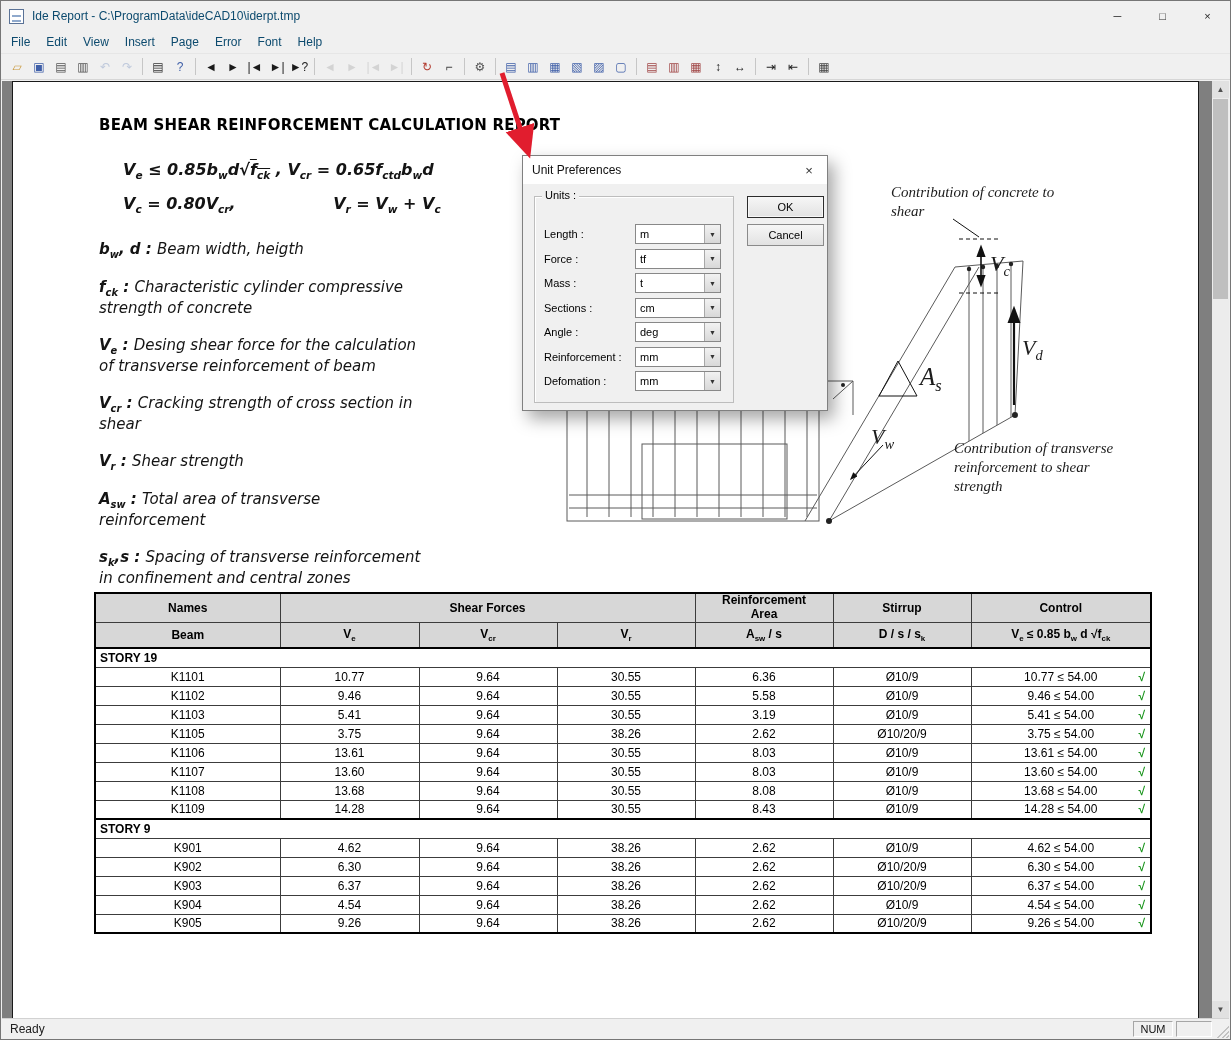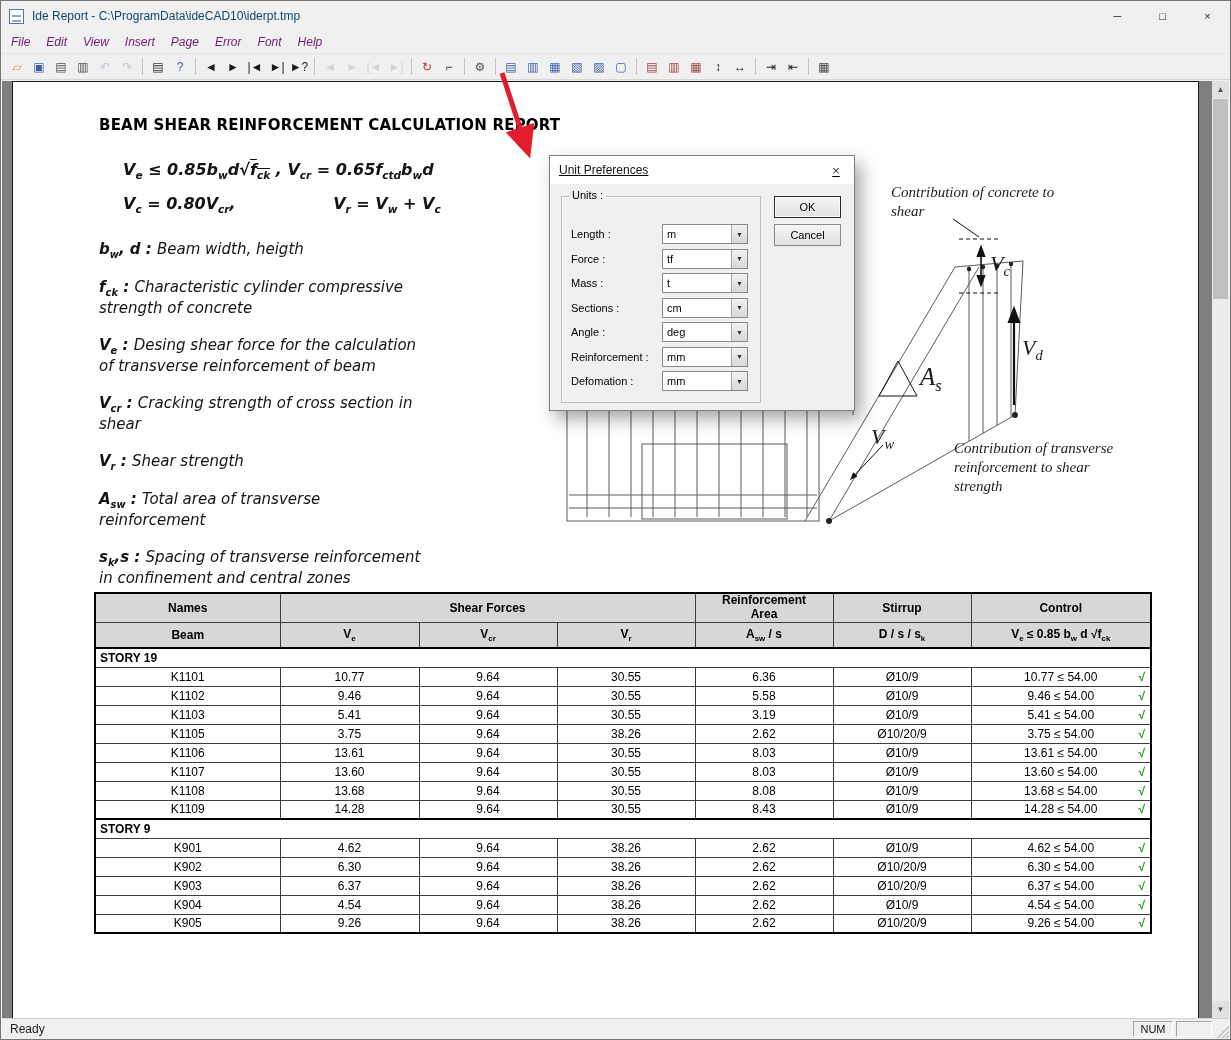--- a/index.html
+++ b/index.html
@@ -12,21 +12,21 @@
   .app-icon { width:15px; height:15px; border:1px solid #5a7296; background:#fff;
               background-image:repeating-linear-gradient(to bottom, transparent 0 3px, #8fa9cc 3px 5px);
               background-size:9px 11px; background-position:2px 2px; background-repeat:no-repeat; }
   .title-text { font-size:12px; color:#0c4a6e; margin-left:8px; white-space:nowrap; }
   .win-btns { margin-left:auto; display:flex; height:100%; }
   .win-btn { width:45px; height:100%; display:flex; align-items:center; justify-content:center;
              font-size:11px; color:#1f1f1f; }
 
   
   .menubar { height:22px; display:flex; align-items:center; background:#f0f0f0; padding-left:2px; font-size:12px; }
-  .menu-item { padding:3px 8px; color:#701a75;font-style:italic; }
+  .menu-item { padding:3px 8px; color:#0c4a6e; }
   .toolbar { height:27px; display:flex; align-items:center; background:#f0f0f0; padding-left:5px;
              border-top:1px solid #e6e6e6; border-bottom:1px solid #d6d6d6; }
   .tbtn { min-width:22px; height:21px; display:inline-flex; align-items:center; justify-content:center;
           font-size:12px; line-height:1; padding:0 1px; white-space:nowrap; }
   .tbtn.off { opacity:.5; }
   .tsep { width:1px; height:17px; background:#c6c6c6; margin:0 4px; flex:none; }
 
   
   .viewer { position:absolute; left:1px; right:1px; top:80px; bottom:21px; background:#7f7f7f; overflow:hidden; }
   .page { position:absolute; left:10px; top:0; width:1187px; height:978px; background:#fff;
@@ -86,37 +86,37 @@
   .h2 th { height:26px; }
   .h3 th { height:26px; }
   .narrow { padding:0 18px !important; line-height:1.15; }
   .rpt-table td { height:19px; padding:0 4px; text-align:center; background:#fff; }
   tr.story td { text-align:left; font-weight:bold; border-top:2px solid #000; padding-left:4px; }
   td.ctl { position:relative; }
   .chk { position:absolute; right:5px; top:50%; transform:translateY(-50%);
          color:#18941a; font-weight:bold; font-size:12px; }
 
   
-  .dialog { position:absolute; left:548px; top:154px; width:306px; height:256px; background:#f0f0f0;
-            border:1px solid #808080; box-shadow:6px 8px 16px rgba(0,0,0,.35); z-index:40;text-decoration:underline; }
+  .dialog { position:absolute; left:521px; top:154px; width:306px; height:256px; background:#f0f0f0;
+            border:1px solid #808080; box-shadow:6px 8px 16px rgba(0,0,0,.35); z-index:40; }
   .dlg-title { height:28px; background:#fff; display:flex; align-items:center; padding-left:9px;
                font-size:12px; color:#111; }
   .dlg-close { margin-left:auto; width:36px; height:100%; display:flex; align-items:center;
                justify-content:center; font-size:13px; color:#333; }
   .groupbox { position:absolute; left:11px; top:40px; width:200px; height:207px;
               border:1px solid #bdbdbd; box-shadow:inset 1px 1px 0 #fff; }
   .groupbox-label { position:absolute; left:7px; top:-8px; background:#f0f0f0; padding:0 3px; font-size:11px; }
   .fld { position:absolute; left:9px; right:7px; height:21px; }
   .fld-label { position:absolute; left:0; top:4px; font-size:11px; color:#000; }
   .combo { position:absolute; right:5px; top:0; width:86px; height:20px; background:#fff;
            border:1px solid #888; display:flex; }
   .combo-val { flex:1; font-size:11px; padding:3px 0 0 4px; color:#000; }
   .combo-btn { width:16px; background:linear-gradient(#f2f2f2,#d8d8d8); border-left:1px solid #a8a8a8;
                display:flex; align-items:center; justify-content:center; font-size:7px; color:#333; }
-  .btn { position:absolute; left:224px; width:67px; height:22px; font-size:11px;
+  .btn { position:absolute; left:224px; width:77px; height:22px; font-size:11px;
          font-family:"Liberation Sans",sans-serif; background:linear-gradient(#f6f6f6,#e2e2e2);
          border:1px solid #8a8a8a; }
   .btn-ok { top:40px; border:1px solid #2c2c2c; box-shadow:inset 0 0 0 1px #f7f7f7; }
   .btn-cancel { top:68px; }
 
   .annot-arrow { position:absolute; left:488px; top:60px; z-index:60; }
 </style>
 </head>
 <body>
 

